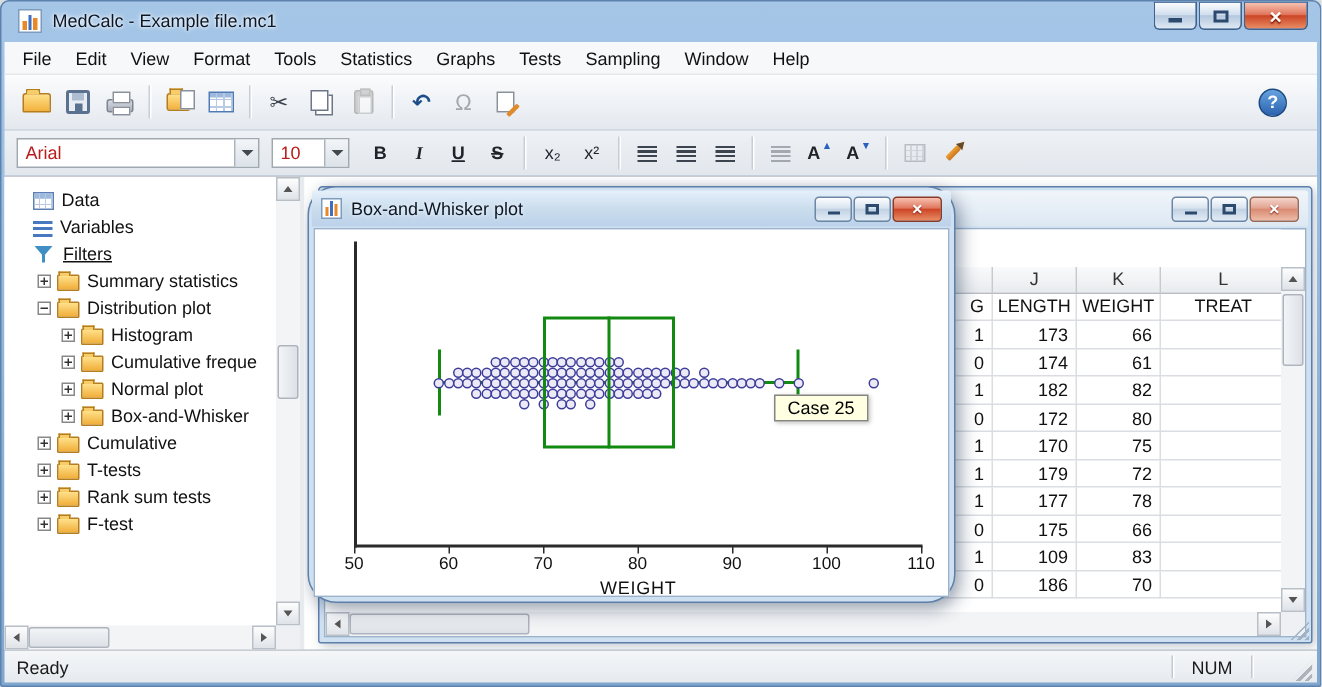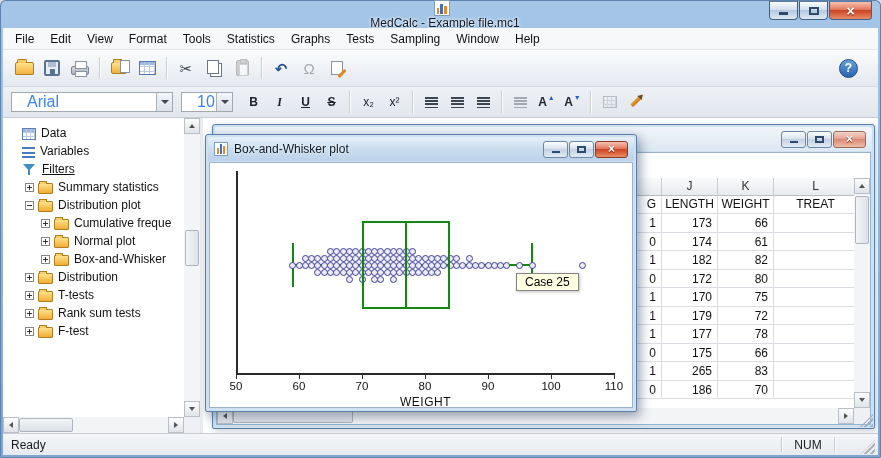--- a/index.html
+++ b/index.html
@@ -1,20 +1,20 @@
 <!DOCTYPE html>
 <html><head>
 <meta charset="utf-8">
 <style>
   html,body{margin:0;padding:0;background:#d8dde2;font-family:"Liberation Sans","DejaVu Sans",sans-serif;}
   *{box-sizing:border-box;}
   .window{position:relative;width:881px;height:458px;background:linear-gradient(#a5c6e7,#7ea6cf);
     border-radius:6px 6px 2px 2px;box-shadow:inset 0 0 0 1px #5e82ac;overflow:hidden;user-select:none;}
   
-  .titlebar{position:absolute;top:0;left:0;right:0;height:28px;display:flex;align-items:center;padding-left:2px;flex-direction:column;}
+  .titlebar{position:absolute;top:0;left:0;right:0;height:28px;display:flex;align-items:center;padding-left:12px;}
   .mini-chart{width:16px;height:16px;background:#fff;border:1px solid #7f9cbd;display:flex;align-items:flex-end;gap:1px;padding:1px 2px;flex:none;}
   .mini-chart i{display:block;width:3px;background:#e8882a;}
   .mini-chart i:nth-child(1){height:6px;}
   .mini-chart i:nth-child(2){height:10px;background:#3f6fbf;}
   .mini-chart i:nth-child(3){height:8px;}
   .mini-chart.small{width:14px;height:14px;}
   .title-text{margin-left:7px;font-size:12px;color:#0c1624;text-shadow:0 0 4px #fff,0 0 2px #fff;}
   .main-controls{position:absolute;top:1px;right:9px;display:flex;gap:1px;}
   .wbtn{height:19px;border:1px solid #40618c;border-top-color:#5a7ba3;border-radius:0 0 4px 4px;
     display:flex;align-items:center;justify-content:center;}
@@ -64,21 +64,21 @@
   .help-btn{margin-left:auto;margin-right:12px;width:19px;height:19px;border-radius:50%;
     background:linear-gradient(#66a3e0,#2a62ae);border:1px solid #1c497f;color:#fff;font-weight:bold;font-size:12px;
     display:flex;align-items:center;justify-content:center;}
   
   .formatbar{position:absolute;top:87px;left:3px;right:3px;height:31px;
     background:linear-gradient(#eef1f5,#e2e7ed);border-bottom:1px solid #c8ccd2;
     display:flex;align-items:center;padding:0 8px;}
   .combo{height:20px;background:#fff;border:1px solid #a0a8b0;display:flex;align-items:stretch;margin-right:8px;}
   .font-combo{width:162px;}
   .size-combo{width:52px;}
-  .combo-text{flex:1;font-size:16px;padding-left:15px;line-height:18px;color:#3b82f6;overflow:hidden;}
+  .combo-text{flex:1;font-size:12px;padding-left:5px;line-height:18px;color:#b91c1c;overflow:hidden;}
   .combo-btn{width:16px;background:linear-gradient(#f2f5f8,#dce2e9);border-left:1px solid #aab2ba;display:flex;align-items:center;justify-content:center;}
   .tri-down{width:0;height:0;border-left:4px solid transparent;border-right:4px solid transparent;border-top:4px solid #404850;}
   .tri-up{width:0;height:0;border-left:3px solid transparent;border-right:3px solid transparent;border-bottom:4px solid #555;}
   .tri-dn{width:0;height:0;border-left:3px solid transparent;border-right:3px solid transparent;border-top:4px solid #555;}
   .tri-lf{width:0;height:0;border-top:3px solid transparent;border-bottom:3px solid transparent;border-right:4px solid #555;}
   .tri-rt{width:0;height:0;border-top:3px solid transparent;border-bottom:3px solid transparent;border-left:4px solid #555;}
   .fmt-btns{display:flex;align-items:center;}
   .fbtn{width:25px;height:22px;border-radius:3px;display:flex;align-items:center;justify-content:center;
     font-size:12px;font-weight:bold;color:#20242a;margin-right:1px;}
   .fbtn.disabled{opacity:.4;}
@@ -126,21 +126,21 @@
   .tree-vscroll .sb-btn{height:16px;width:16px;}
   .tree-vtrack{flex:1;position:relative;}
   .tree-vtrack .sb-thumbv{position:absolute;left:1px;right:1px;top:96px;height:36px;}
   .tree-hscroll{position:absolute;left:0;bottom:0;right:16px;height:16px;background:#f3f4f6;display:flex;}
   .tree-hscroll .sb-btn{width:16px;height:16px;}
   .tree-hscroll .sb-thumbh{width:54px;margin:1px 0;}
   .tree-corner{position:absolute;right:0;bottom:0;width:16px;height:16px;background:#eef0f3;}
   
   .child-window{position:absolute;border:1px solid #5d80aa;background:#cfe0f1;border-radius:3px 3px 2px 2px;}
   .sheet-window{left:9px;top:6px;width:663px;height:305px;z-index:1;box-shadow:2px 2px 7px rgba(30,50,80,.25);}
-  .plot-window{left:2px;top:16px;width:432px;height:278px;z-index:2;box-shadow:3px 4px 12px rgba(20,40,70,.45);}
+  .plot-window{left:2px;top:6px;width:432px;height:278px;z-index:2;box-shadow:3px 4px 12px rgba(20,40,70,.45);border-radius:19px;}
   .cw-title{height:24px;margin:2px 2px 0 2px;display:flex;align-items:center;padding:0 6px;border-radius:2px 2px 0 0;}
   .plot-title{background:linear-gradient(#e6f0fb,#cadded 50%,#bcd2ea);}
   .sheet-title{background:linear-gradient(#f0f5fa,#dde8f3);}
   .cw-title-text{margin-left:6px;font-size:12px;color:#0c1624;text-shadow:0 0 3px #fff;}
   .cw-title-spacer{flex:1;}
   .cw-controls{margin-left:auto;display:flex;gap:1px;}
   .cbtn{height:17px;border:1px solid #6c86a6;border-radius:3px;display:flex;align-items:center;justify-content:center;}
   .cbtn.cmm{width:25px;background:linear-gradient(#fcfdfe,#d8e3ef 45%,#c2d2e4 50%,#e2ebf4);}
   .cbtn.cclose{width:33px;background:linear-gradient(#f7c0b0,#e0775d 45%,#cc4526 50%,#e88d64);border-color:#8c3a28;}
   .cbtn.cclose-muted{width:33px;background:linear-gradient(#f3d4cb,#e3a390 45%,#d98a72 50%,#eebda9);border-color:#9a6a58;}
@@ -367,36 +367,41 @@
             <span class="tlabel">Summary statistics</span>
           </div>
           <div class="titem" style="padding-left: 22px;">
             <span class="texp minus"></span>
             <span class="ti ti-folder"></span>
             <span class="tlabel">Distribution plot</span>
           </div>
           <div class="titem" style="padding-left: 38px;">
             <span class="texp plus"></span>
             <span class="ti ti-folder"></span>
+            <span class="tlabel">Histogram</span>
+          </div>
+          <div class="titem" style="padding-left: 38px;">
+            <span class="texp plus"></span>
+            <span class="ti ti-folder"></span>
             <span class="tlabel">Cumulative freque</span>
           </div>
           <div class="titem" style="padding-left: 38px;">
             <span class="texp plus"></span>
             <span class="ti ti-folder"></span>
             <span class="tlabel">Normal plot</span>
           </div>
           <div class="titem" style="padding-left: 38px;">
             <span class="texp plus"></span>
             <span class="ti ti-folder"></span>
             <span class="tlabel">Box-and-Whisker</span>
           </div>
           <div class="titem" style="padding-left: 22px;">
             <span class="texp plus"></span>
             <span class="ti ti-folder"></span>
-            <span class="tlabel">Distribution</span>
+            <span class="tlabel">Cumulative</span>
           </div>
           <div class="titem" style="padding-left: 22px;">
             <span class="texp plus"></span>
             <span class="ti ti-folder"></span>
             <span class="tlabel">T-tests</span>
           </div>
           <div class="titem" style="padding-left: 22px;">
             <span class="texp plus"></span>
             <span class="ti ti-folder"></span>
             <span class="tlabel">Rank sum tests</span>
@@ -508,21 +513,21 @@
                 <div class="scell dcell" style="width: 84px;"></div>
               </div>
               <div class="srow">
                 <div class="scell dcell" style="width: 445px;">0</div>
                 <div class="scell dcell" style="width: 56px;">175</div>
                 <div class="scell dcell" style="width: 56px;">66</div>
                 <div class="scell dcell" style="width: 84px;"></div>
               </div>
               <div class="srow">
                 <div class="scell dcell" style="width: 445px;">1</div>
-                <div class="scell dcell" style="width: 56px;">265</div>
+                <div class="scell dcell" style="width: 56px;">109</div>
                 <div class="scell dcell" style="width: 56px;">83</div>
                 <div class="scell dcell" style="width: 84px;"></div>
               </div>
               <div class="srow">
                 <div class="scell dcell" style="width: 445px;">0</div>
                 <div class="scell dcell" style="width: 56px;">186</div>
                 <div class="scell dcell" style="width: 56px;">70</div>
                 <div class="scell dcell" style="width: 84px;"></div>
               </div>
             </div>

